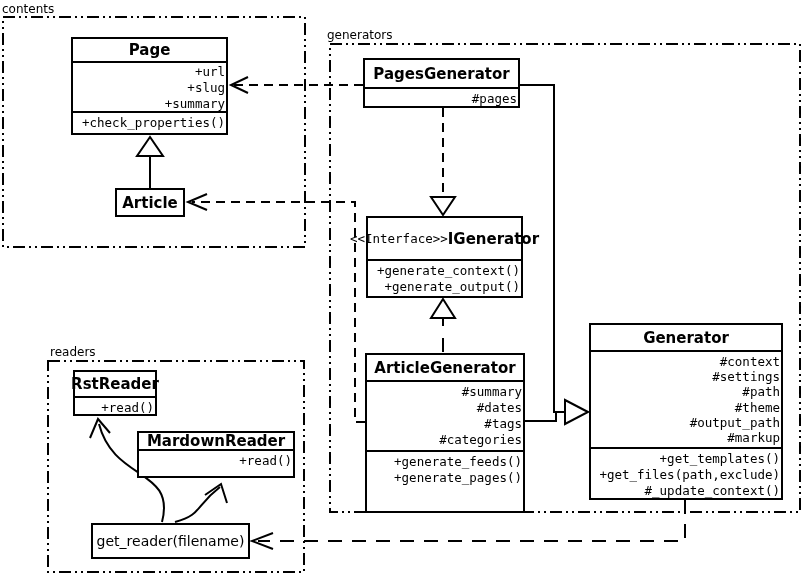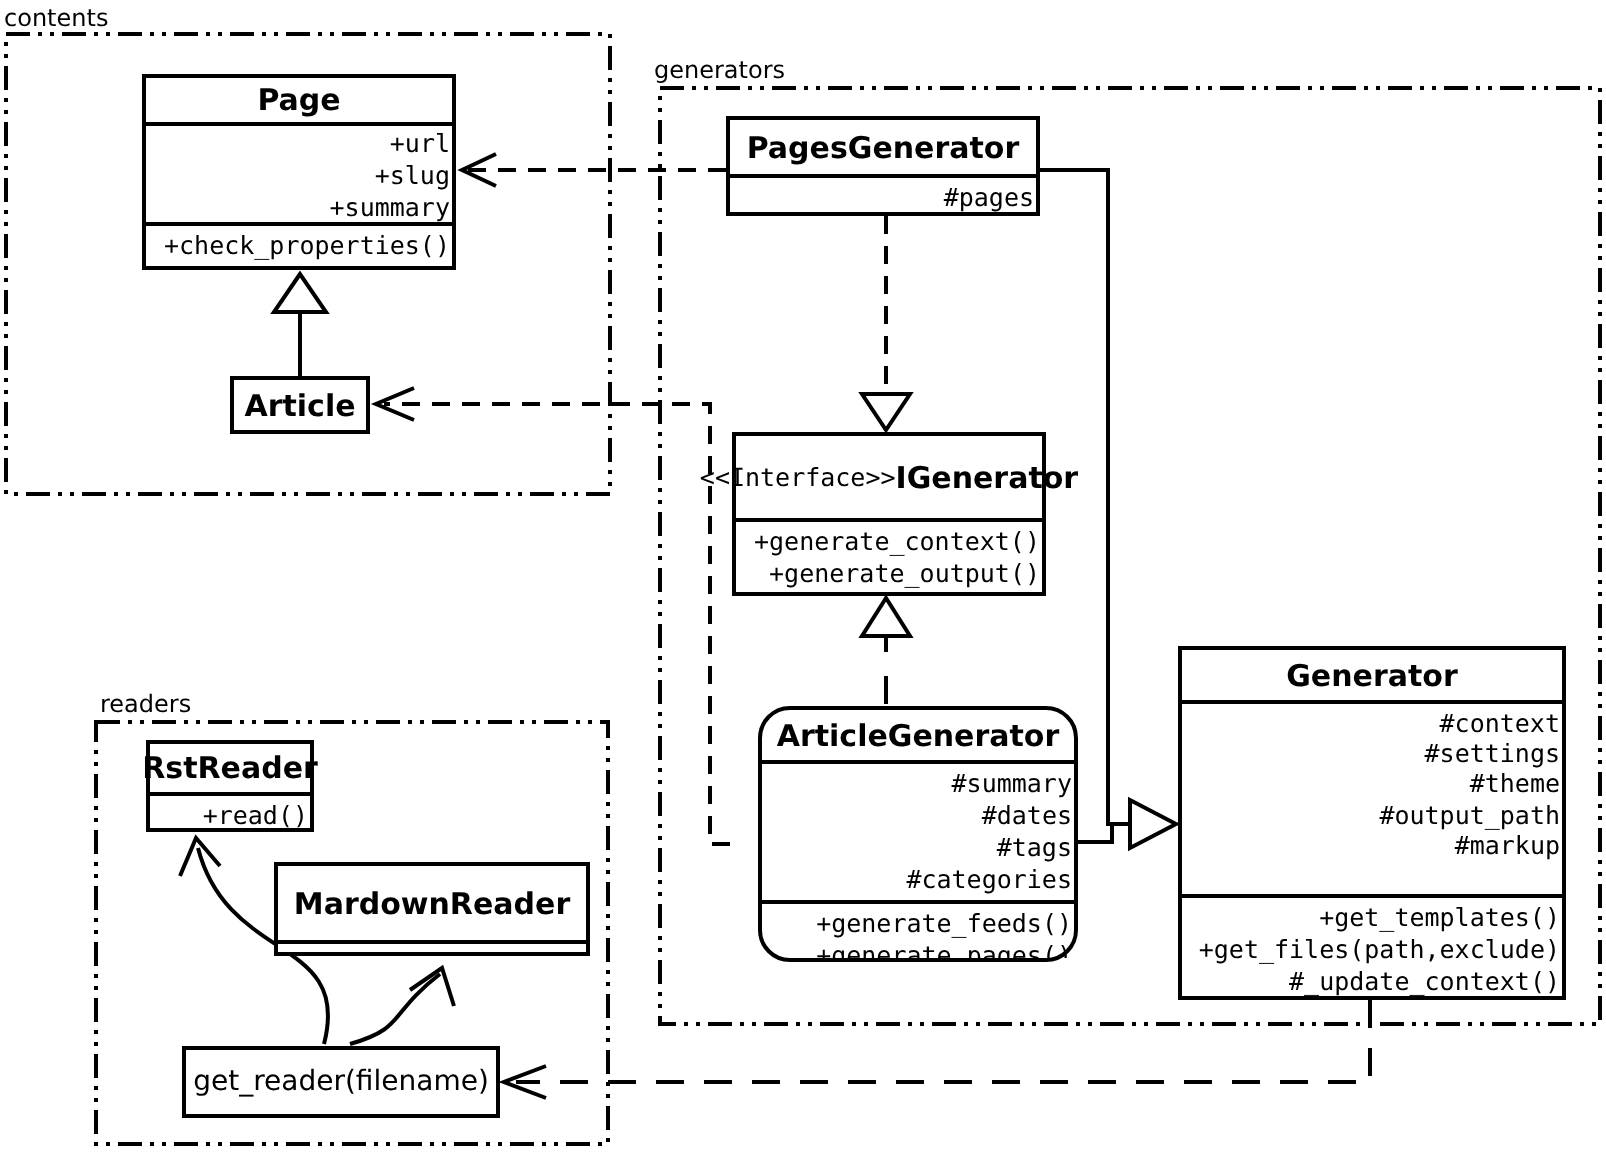--- a/index.html
+++ b/index.html
@@ -114,59 +114,60 @@
     <div class="hdr2 bb" style="height:43px;">
       <div class="stereo">&lt;&lt;Interface&gt;&gt;</div>
       <div class="big">IGenerator</div>
     </div>
     <div class="uml-sec grow">
       <div>+generate_context()</div>
       <div>+generate_output()</div>
     </div>
   </div>
 
-  <div class="uml-class" style="left:379px;top:353px;width:160px;height:128px;border-radius:16px;">
+  <div class="uml-class" style="left:365px;top:353px;width:160px;height:160px;">
     <div class="uml-title bb" style="height:27px;">ArticleGenerator</div>
     <div class="uml-sec bb" style="height:70px;">
       <div>#summary</div>
       <div>#dates</div>
       <div>#tags</div>
       <div>#categories</div>
     </div>
     <div class="uml-sec grow">
       <div>+generate_feeds()</div>
       <div>+generate_pages()</div>
     </div>
   </div>
 
   <div class="uml-class" style="left:589px;top:323px;width:194px;height:177px;">
     <div class="uml-title bb" style="height:27px;">Generator</div>
     <div class="uml-sec bb" style="height:97px;line-height:15.2px;">
       <div>#context</div>
       <div>#settings</div>
+      <div>#path</div>
       <div>#theme</div>
       <div>#output_path</div>
       <div>#markup</div>
     </div>
     <div class="uml-sec grow">
       <div>+get_templates()</div>
       <div>+get_files(path,exclude)</div>
       <div>#_update_context()</div>
     </div>
   </div>
 
   <div class="uml-class" style="left:73px;top:370px;width:84px;height:46px;">
     <div class="uml-title bb" style="height:26px;">RstReader</div>
     <div class="uml-sec grow">
       <div>+read()</div>
     </div>
   </div>
 
   <div class="uml-class" style="left:137px;top:431px;width:158px;height:47px;">
-    <div class="uml-title bb" style="height:39px;">MardownReader</div>
+    <div class="uml-title bb" style="height:18px;">MardownReader</div>
     <div class="uml-sec grow">
       <div>+read()</div>
     </div>
   </div>
 
   <div class="uml-class uml-plain" style="left:91px;top:523px;width:159px;height:36px;">get_reader(filename)</div>
 
 </div>
 
 </body></html>

